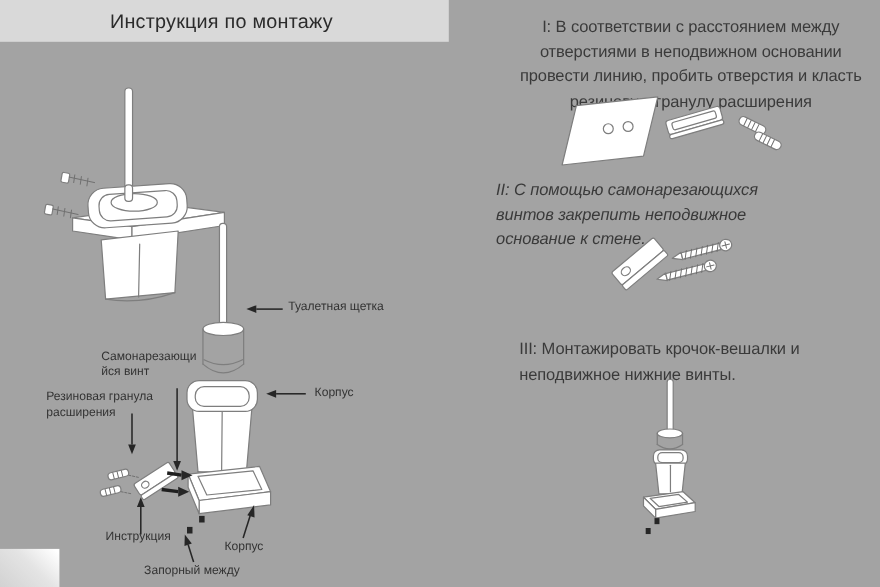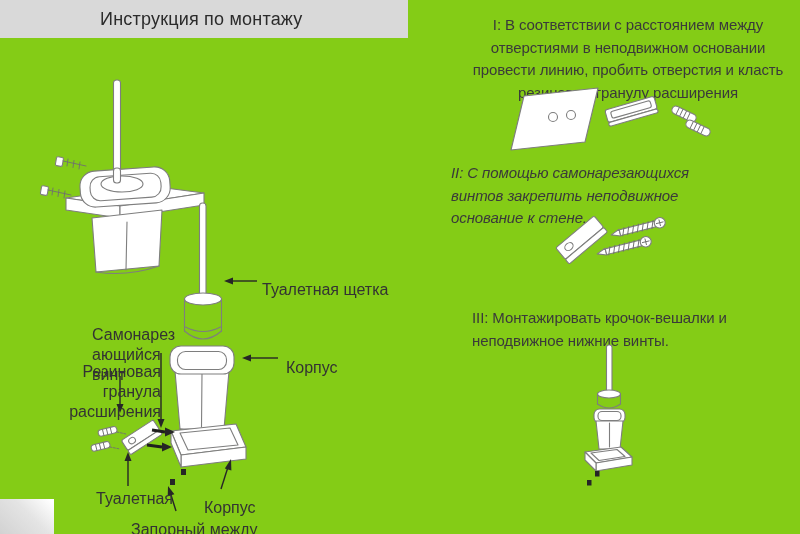--- a/index.html
+++ b/index.html
@@ -1,32 +1,32 @@
 <!DOCTYPE html>
 <html><head>
 <meta charset="utf-8">
 <style>
   html,body { margin:0; padding:0; background:#fff; }
   .page {
-    position:relative; width:800px; height:534px; background:#84cc16;
+    position:relative; width:800px; height:534px; background:#a3a3a3;
     font-family:"Liberation Sans", sans-serif; overflow:hidden; color:#333;
   }
   .header {
     position:absolute; left:0; top:0; width:408px; height:38px;
     background:#d9d9d9; box-sizing:border-box;
     display:flex; align-items:center; padding-left:100px;
     font-size:18px; color:#2b2b2b; letter-spacing:0.2px;
   }
   .subtitle {
     position:absolute; left:118px; top:54px; font-size:15px; color:#2b2b2b;
   }
-  .lbl { position:absolute; font-size:16px; color:#333; line-height:1.25;margin-top:7px; }
+  .lbl { position:absolute; font-size:11px; color:#333; line-height:1.25; }
   .lbl-brush   { left:262px; top:273px; }
   .lbl-screw   { left:92px;  top:318px; width:88px; text-align:left; overflow-wrap:break-word; word-wrap:break-word; }
-  .lbl-rubber  { left:49px;  top:355px; width:112px;text-align:right; }
+  .lbl-rubber  { left:42px;  top:355px; width:112px; }
   .lbl-cup     { left:286px; top:351px; }
   .lbl-base    { left:96px;  top:482px; }
   .lbl-body    { left:204px; top:491px; }
   .lbl-lock    { left:131px; top:513px; }
   .step { position:absolute; font-size:15px; line-height:1.5; color:#3a3a3a; letter-spacing:-0.1px; }
   .step-1 { left:462px; top:14px;  width:332px; text-align:center; }
   .step-2 { left:451px; top:162px; width:290px; text-align:left;font-style:italic; }
   .step-3 { left:472px; top:307px; width:270px; text-align:left; }
   svg { position:absolute; }
   .ln   { fill:#ffffff; stroke:#7e7e7e; stroke-width:1.1; stroke-linejoin:round; }
@@ -175,21 +175,21 @@
         <line class="blk-l" x1="176" y1="511" x2="171" y2="495"></line>
         <polygon class="blk-f" points="167.7,496.3 174.4,494.2 168,486"></polygon>
       </g>
     </g>
   </svg>
 
   <div class="lbl lbl-brush">Туалетная щетка</div>
   <div class="lbl lbl-screw">Самонарезающийся винт</div>
   <div class="lbl lbl-rubber">Резиновая гранула расширения</div>
   <div class="lbl lbl-cup">Корпус</div>
-  <div class="lbl lbl-base">Туалетная</div>
+  <div class="lbl lbl-base">Инструкция</div>
   <div class="lbl lbl-body">Корпус</div>
   <div class="lbl lbl-lock">Запорный между</div>
 
   <div class="step step-1">I: В соответствии с расстоянием между отверстиями в неподвижном основании провести линию, пробить отверстия и класть резиновую гранулу расширения</div>
   <div class="step step-2">II: С помощью самонарезающихся винтов закрепить неподвижное основание к стене.</div>
   <div class="step step-3">III: Монтажировать крочок-вешалки и неподвижное нижние винты.</div>
 
   <svg style="left:460px; top:80px;" width="340" height="95" viewBox="460 80 340 95">
     <g>
       <polygon class="ln" points="524,96 598,88 585,142 511,150"></polygon>

